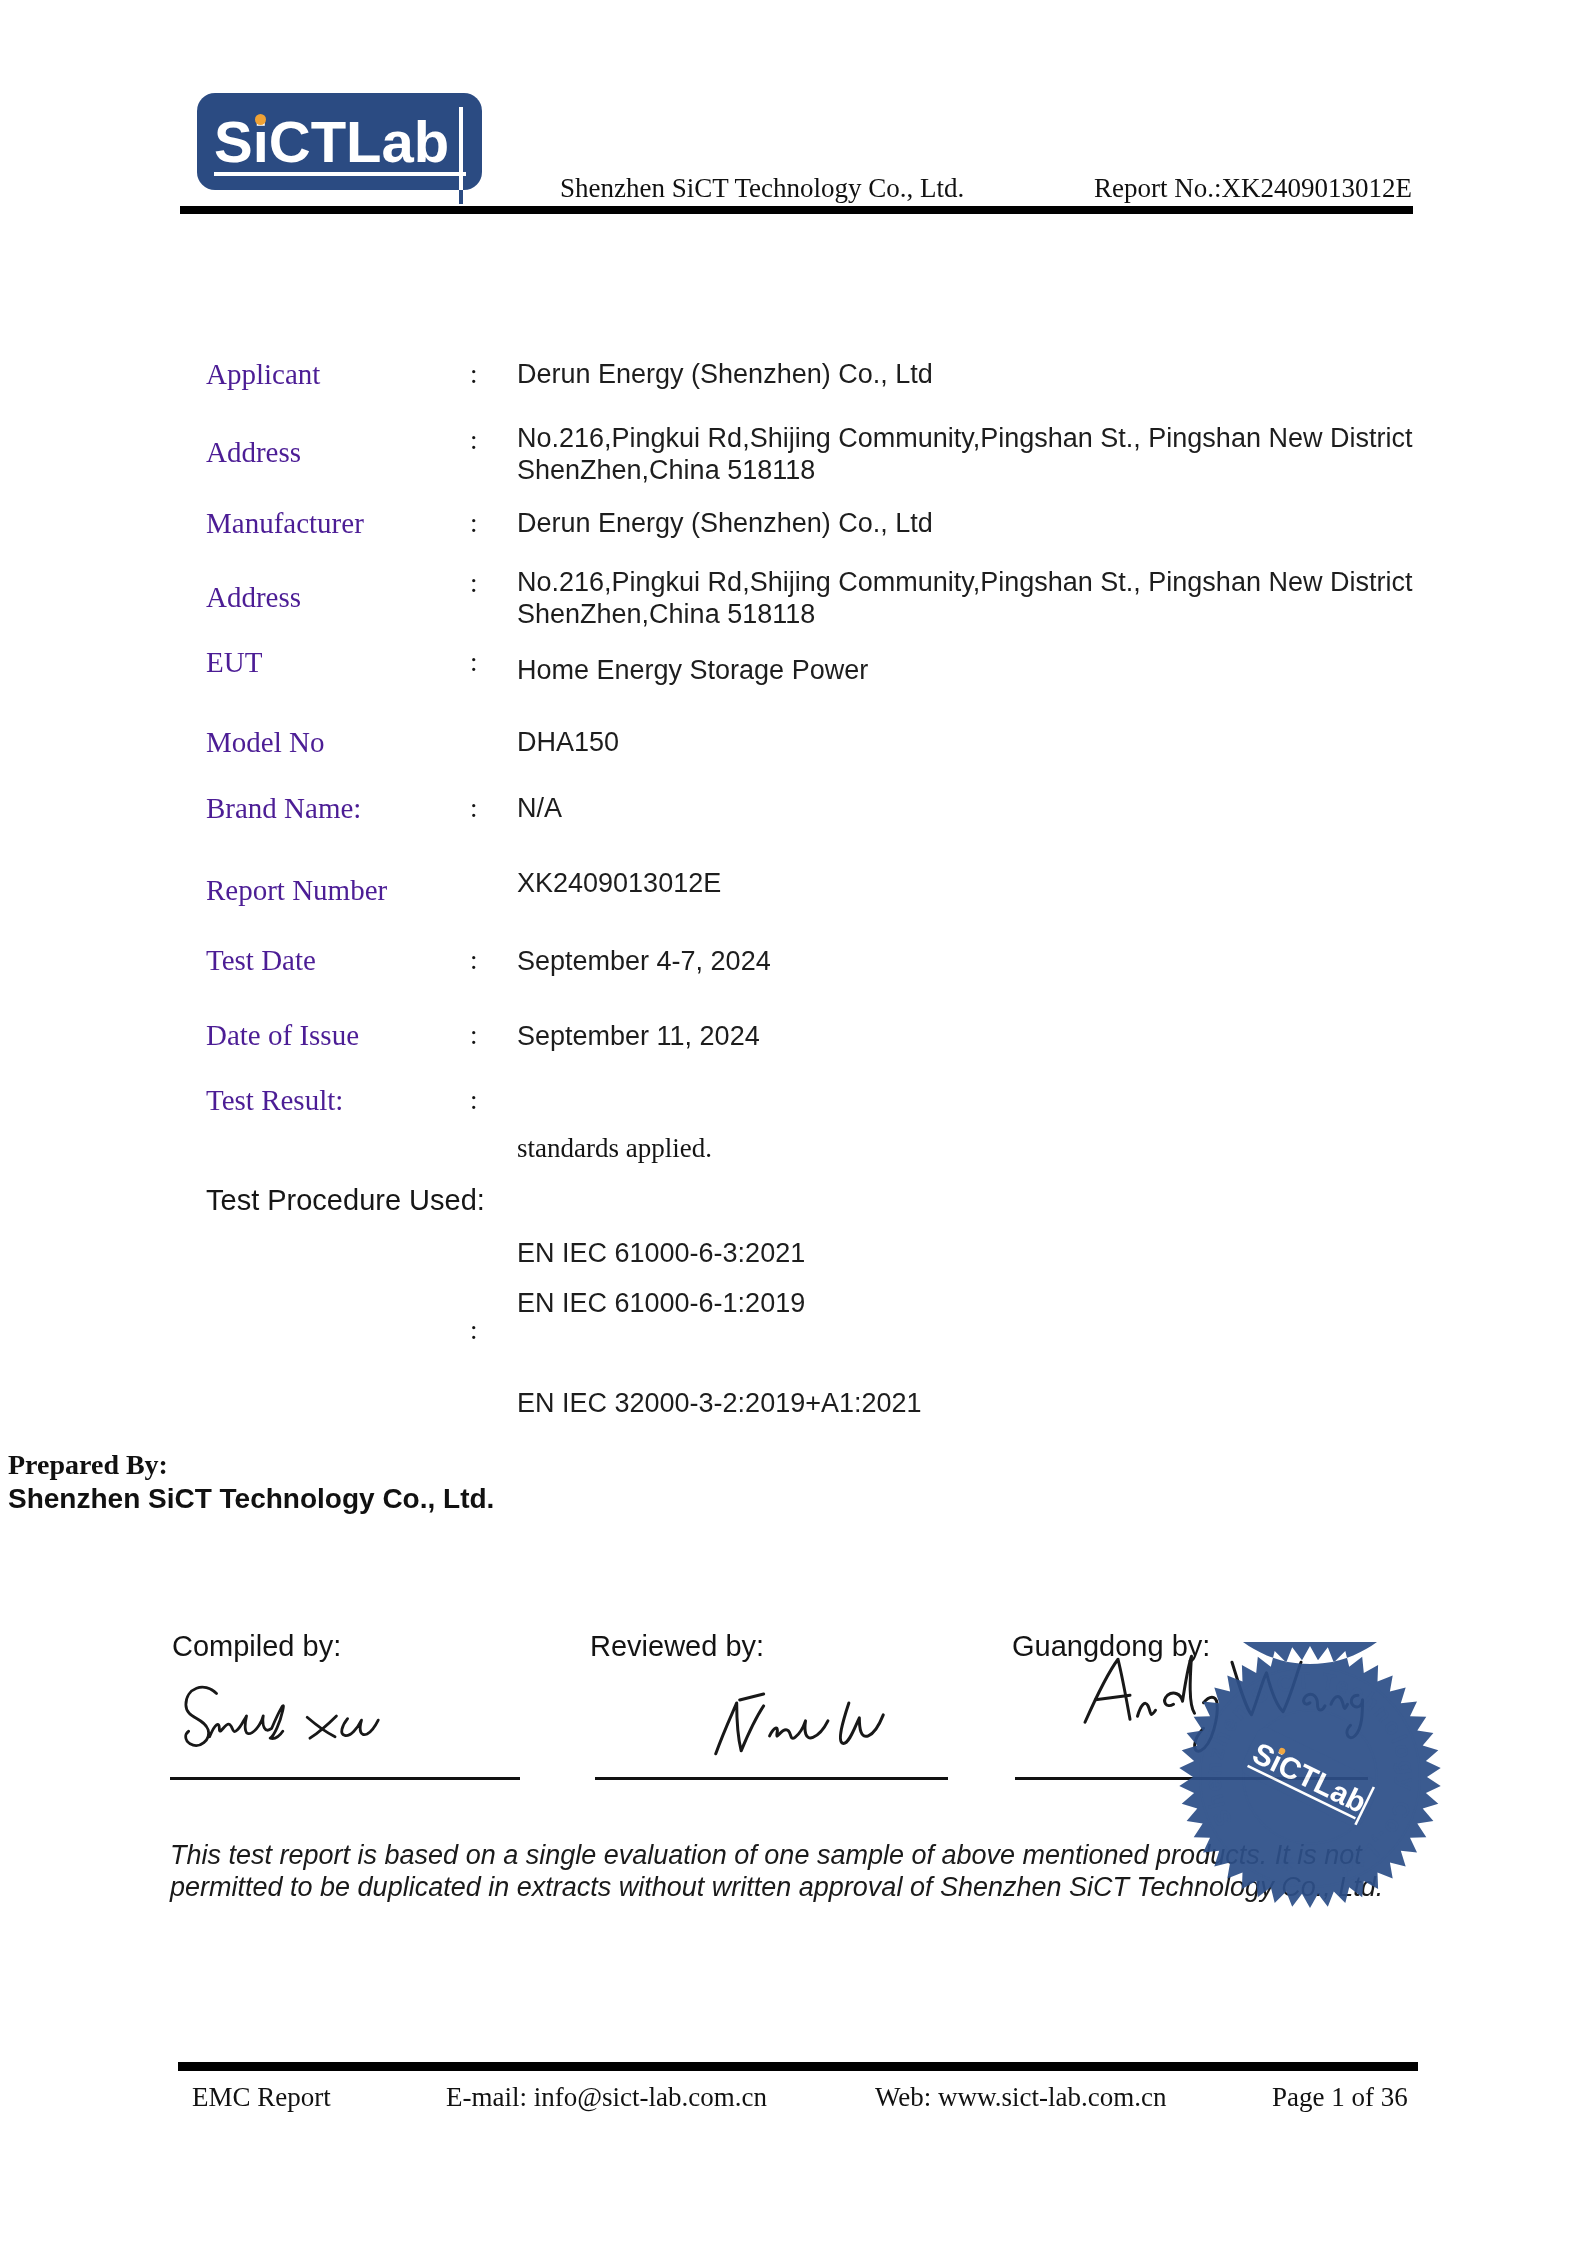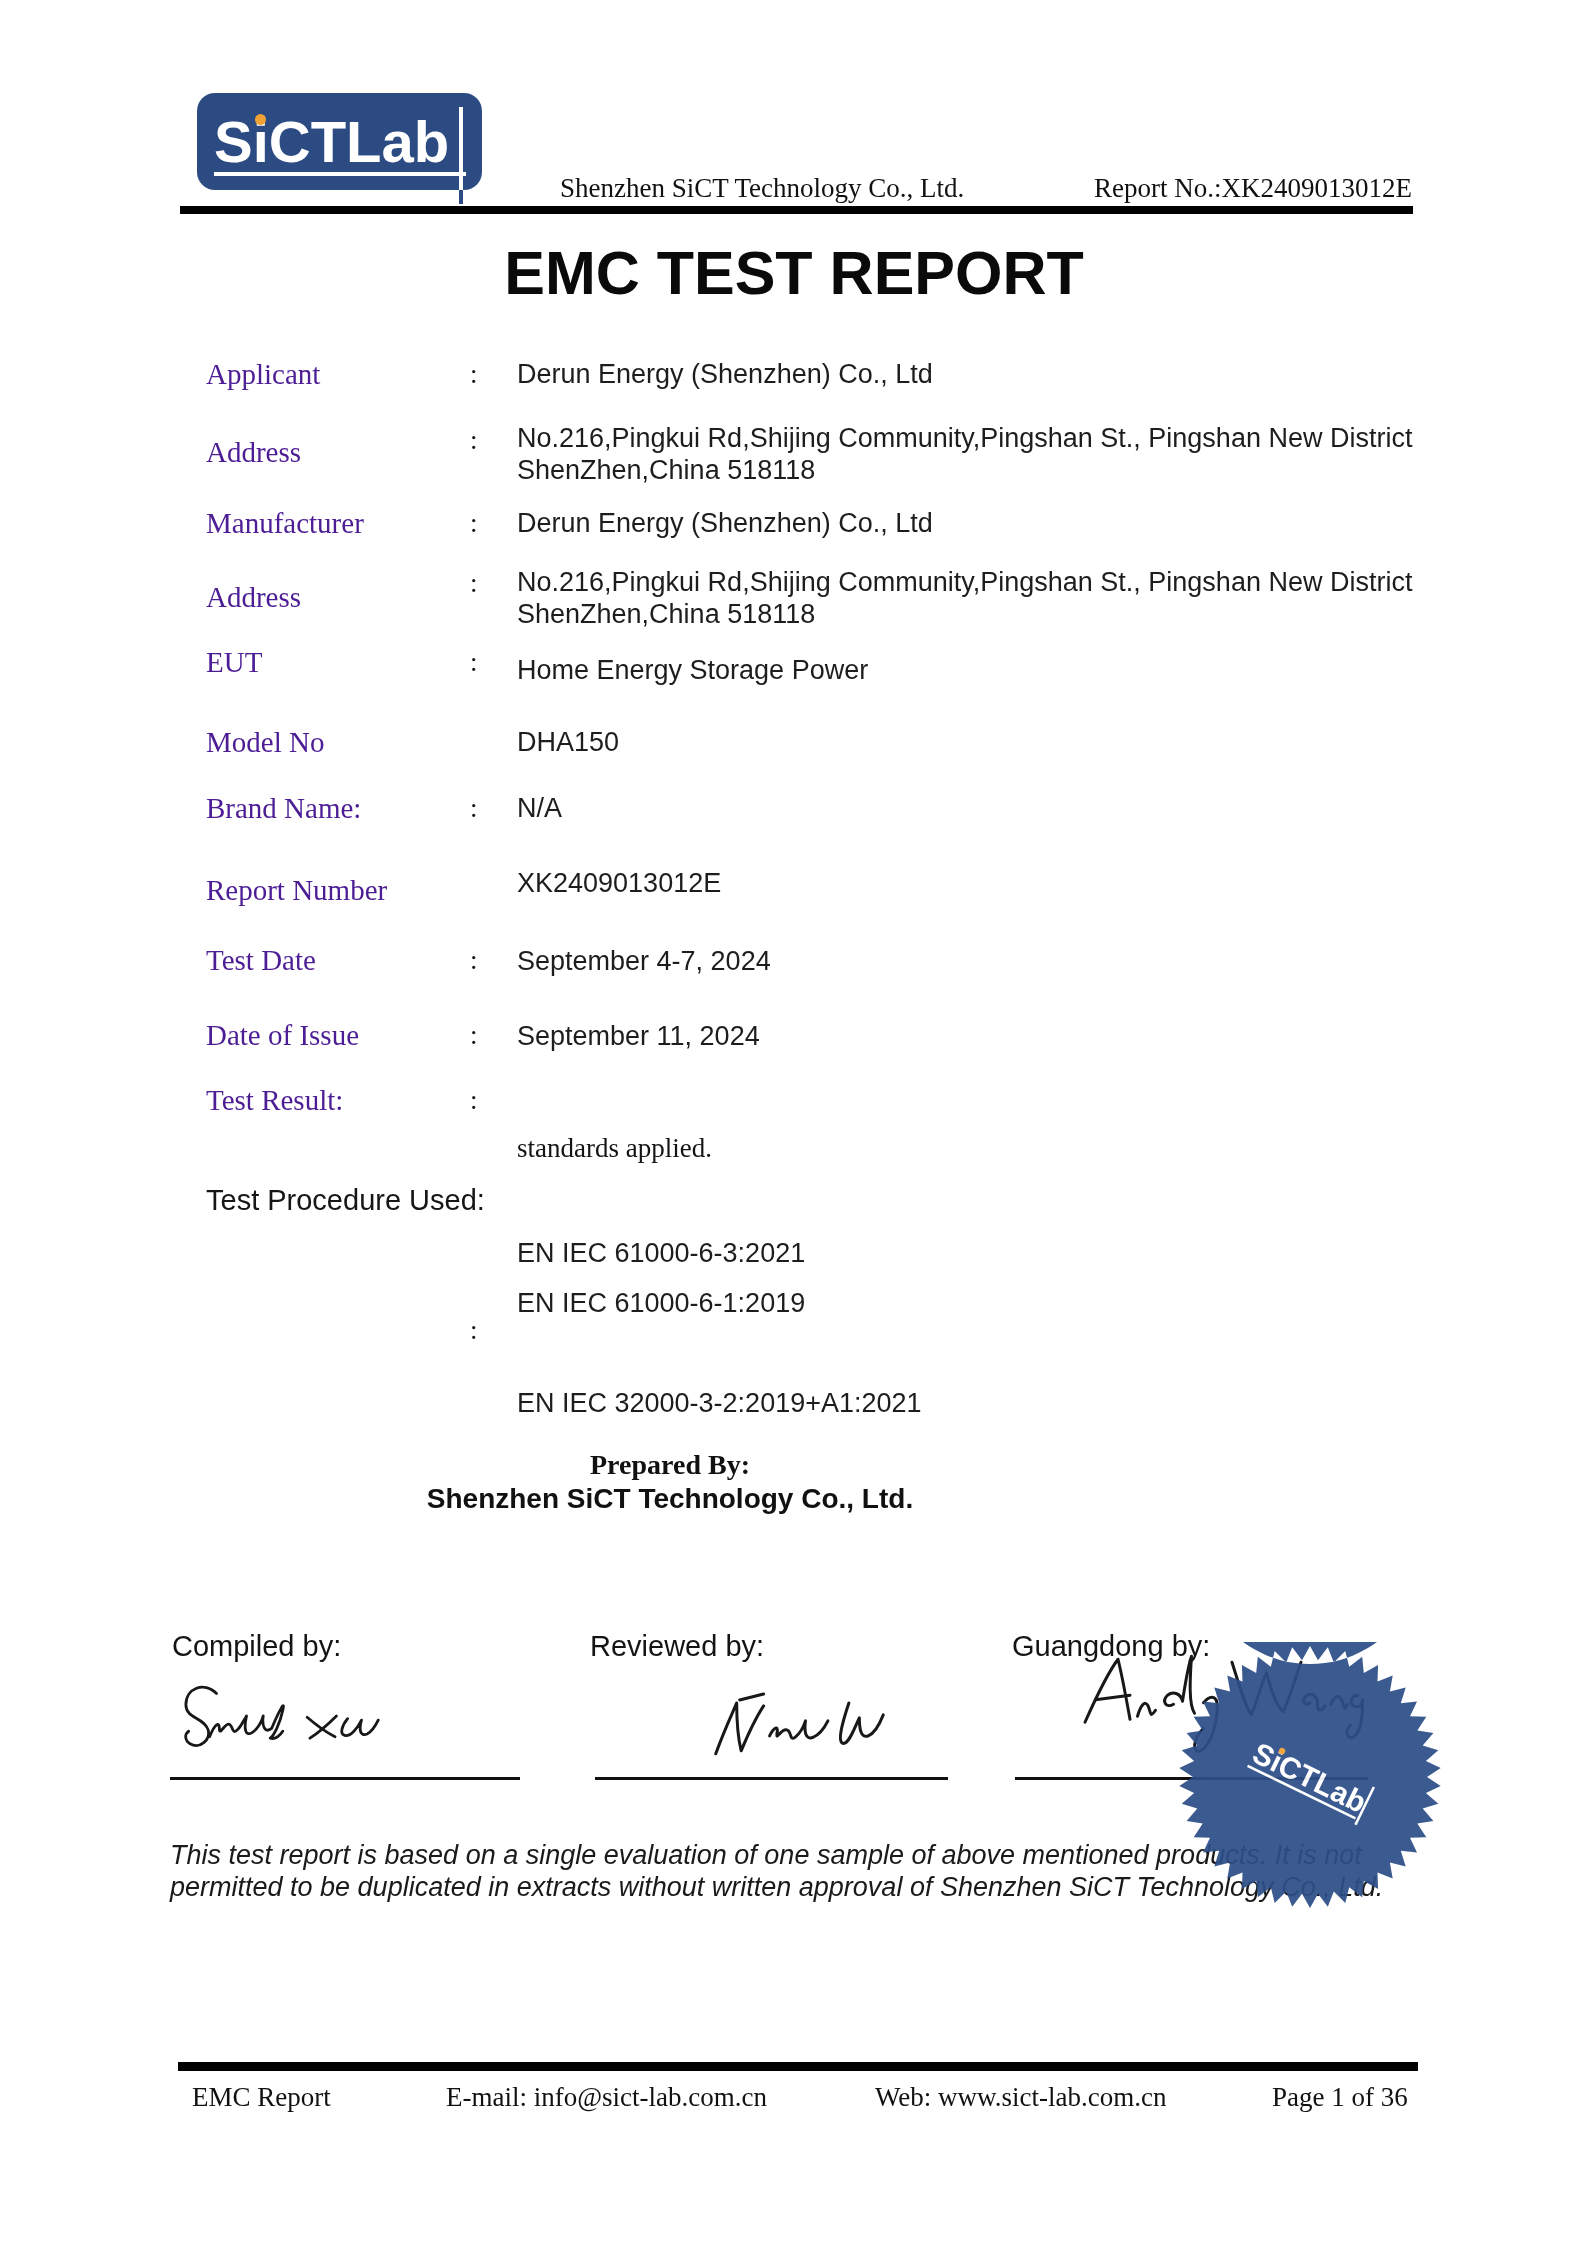--- a/index.html
+++ b/index.html
@@ -19,21 +19,21 @@
   .hdr-rule{position:absolute;left:180px;top:206px;width:1233px;height:8px;background:#000;}
   .title{position:absolute;left:0;top:240px;width:1588px;text-align:center;
          font-family:"Liberation Sans",sans-serif;font-weight:bold;font-size:61px;line-height:66px;color:#0a0a0a;}
   
   .lbl{position:absolute;left:206px;font-size:29px;line-height:34px;color:#4c1d95;white-space:nowrap;}
   .lbl-sans{position:absolute;left:206px;font-family:"Liberation Sans",sans-serif;font-size:29px;line-height:34px;color:#161616;white-space:nowrap;}
   .cln{position:absolute;left:470px;font-size:27px;line-height:32px;color:#141414;}
   .val{position:absolute;left:517px;font-family:"Liberation Sans",sans-serif;font-size:27px;line-height:32px;color:#1d1d1d;white-space:nowrap;}
   .val.serif{font-family:"Liberation Serif",serif;color:#141414;}
   
-  .center-line{position:absolute;left:0;width:1340px;text-align:center;white-space:nowrap;}
+  .center-line{position:absolute;left:8px;width:1340px;white-space:nowrap;}
   .prep-head{font-size:28px;font-weight:bold;color:#111;}
   .prep-co{font-family:"Liberation Sans",sans-serif;font-size:28px;font-weight:bold;color:#111;}
   .prep-addr{font-size:25px;color:#161616;}
   
   .signoff-lbl{position:absolute;top:1630px;font-family:"Liberation Sans",sans-serif;font-size:29px;color:#141414;white-space:nowrap;}
   .sig-line{position:absolute;top:1777px;height:3px;background:#111;}
   .sig{position:absolute;}
   .sig path{fill:none;stroke:#181818;stroke-width:4;stroke-linecap:round;stroke-linejoin:round;}
   
   .disc{position:absolute;left:170px;font-family:"Liberation Sans",sans-serif;font-style:italic;
@@ -54,21 +54,20 @@
   </div>
   <div class="logo-dot"></div>
   <div class="logo-underline"></div>
   <div class="logo-bar"></div>
   <div class="logo-bar-stub"></div>
 
   <div class="hdr-text" style="left:560px;">Shenzhen SiCT Technology Co., Ltd.</div>
   <div class="hdr-text" style="right:176px;">Report No.:XK2409013012E</div>
   <div class="hdr-rule"></div>
 
-  <div class="title">EMC TEST REPORT</div>
 
   <div class="lbl" style="top:357px">Applicant</div>
   <div class="cln" style="top:358px">:</div>
   <div class="val" style="top:358px">Derun Energy (Shenzhen) Co., Ltd</div>
 
   <div class="lbl" style="top:435px">Address</div>
   <div class="cln" style="top:424px">:</div>
   <div class="val" style="top:422px">No.216,Pingkui Rd,Shijing Community,Pingshan St., Pingshan New District</div>
   <div class="val" style="top:454px">ShenZhen,China 518118</div>
 

